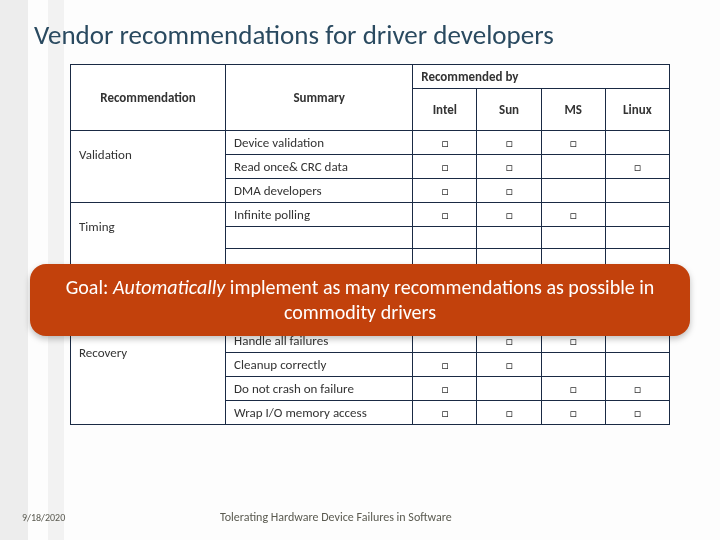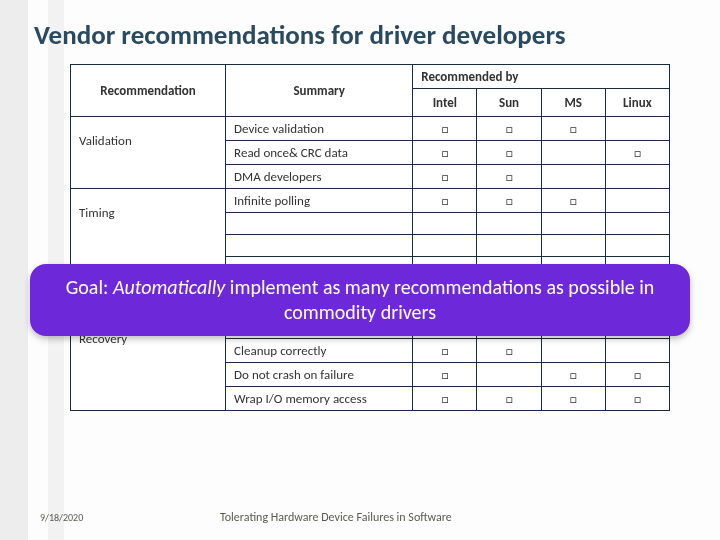--- a/index.html
+++ b/index.html
@@ -9,53 +9,53 @@
     background: #fdfdfd;
     position: relative;
     overflow: hidden;
     color: #333;
   }
   .bg-stripe { position: absolute; top: 0; bottom: 0; width: 28px; background: #ededed; }
   .bg-stripe.b1 { left: 0; }
   .bg-stripe.b2 { left: 48px; width: 16px; background: #f2f2f2; }
   .title {
     position: absolute; left: 34px; top: 18px;
-    font-size: 27px; font-weight: 700; color: #2a4a60;
+    font-size: 27px; font-weight: 400; color: #2a4a60;
   }
   .table-wrap {
     position: absolute; left: 70px; top: 64px; width: 600px;
   }
   table { border-collapse: collapse; width: 100%; }
   th, td {
     border: 1.5px solid #1a2a44;
     font-size: 13px;
     padding: 4px 8px;
     text-align: left;
     background: #fff;
     height: 24px;
   }
   th { font-weight: 700; text-align: center; }
   th.rec-head { width: 145px; height: 38px; }
   th.sum-head { width: 175px; }
   th.grp { text-align: left; }
-  th.sub { text-align: center; width: 60px; font-weight: 700; padding: 6px 0; }
+  th.sub { text-align: center; width: 60px; font-weight: 700; padding: 13px 0; }
   td.mark { text-align: center; font-size: 12px; }
   td.cat { font-weight: 400; vertical-align: top; padding-top: 16px; }
   tr.hidden td { height: 22px; }
   .overlay {
     position: absolute; left: 30px; top: 264px; width: 660px; height: 72px;
-    background: #6d28d9; border-radius: 16px;
+    background: #c2410c; border-radius: 16px;
     color: #fff; text-align: center;
     display: flex; align-items: center; justify-content: center;
     font-size: 20px; line-height: 1.25; padding: 0 30px;
     box-shadow: 0 3px 6px rgba(0,0,0,0.25);
   }
   .overlay em { font-style: italic; }
   .footer-date {
-    position: absolute; left: 40px; bottom: 16px;
+    position: absolute; left: 22px; bottom: 16px;
     font-size: 10px; color: #5a5a50;
   }
   .footer-title {
     position: absolute; left: 220px; bottom: 16px;
     font-size: 12px; color: #5a5a50;
   }
 </style>
 </head>
 <body>
 

